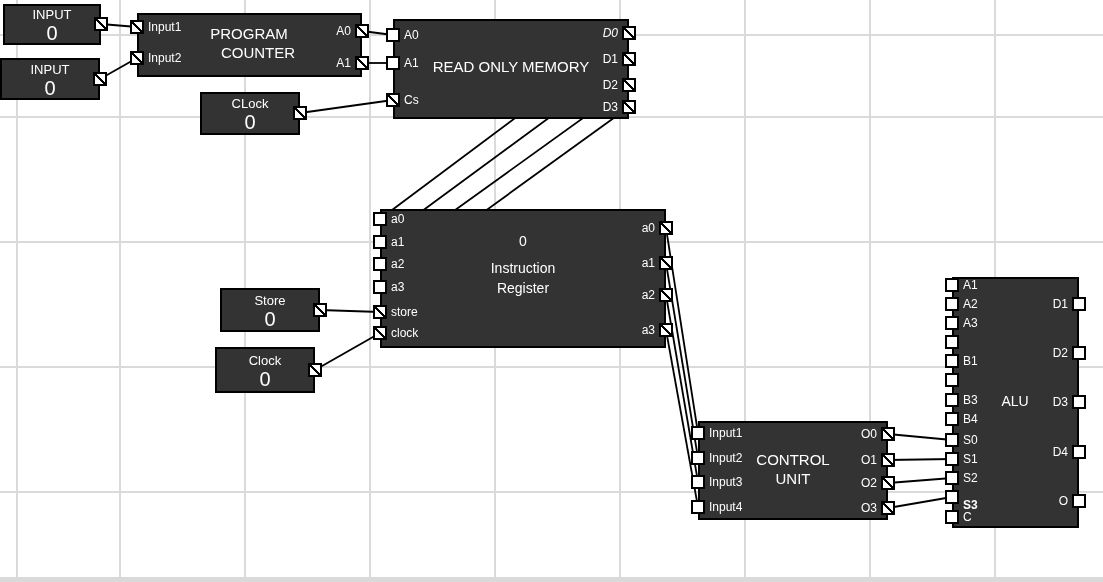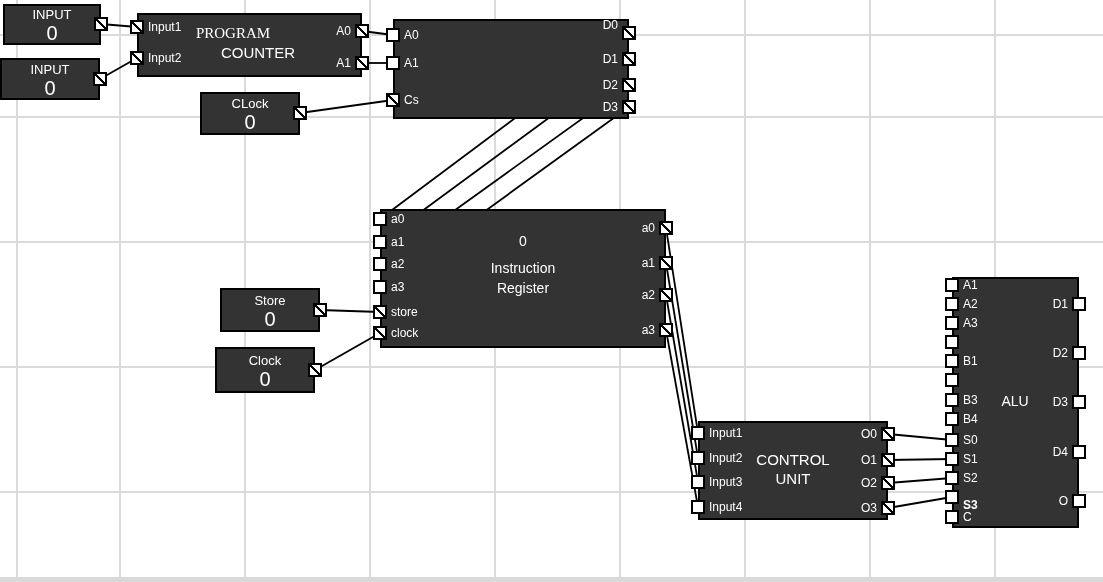--- a/index.html
+++ b/index.html
@@ -57,44 +57,45 @@
       <div class="vb-title">INPUT</div>
       <div class="vb-value">0</div>
     </div>
     <div class="port slash" style="left: 94px; top: 17px;"></div>
     <div class="block vblock" style="left: 0px; top: 58px; width: 100px; height: 42px;">
       <div class="vb-title">INPUT</div>
       <div class="vb-value">0</div>
     </div>
     <div class="port slash" style="left: 93px; top: 72px;"></div>
     <div class="block" style="left: 137px; top: 13px; width: 225px; height: 64px;"></div>
-    <div class="ttl" style="left: 233px; top: 33px; font-family: Liberation Serif, serif;">PROGRAM</div>
+    <div class="ttl" style="left: 249px; top: 33px;">PROGRAM</div>
     <div class="ttl" style="left: 258px; top: 52px;">COUNTER</div>
     <div class="port slash" style="left: 130px; top: 20px;"></div>
     <div class="plabel lft" style="left: 148px; top: 27px;">Input1</div>
     <div class="port slash" style="left: 130px; top: 51px;"></div>
     <div class="plabel lft" style="left: 148px; top: 58px;">Input2</div>
     <div class="port slash" style="left: 355px; top: 24px;"></div>
     <div class="plabel rgt" style="left: 351px; top: 31px;">A0</div>
     <div class="port slash" style="left: 355px; top: 56px;"></div>
     <div class="plabel rgt" style="left: 351px; top: 63px;">A1</div>
     <div class="block vblock" style="left: 200px; top: 92px; width: 100px; height: 43px;">
       <div class="vb-title">CLock</div>
       <div class="vb-value">0</div>
     </div>
     <div class="port slash" style="left: 293px; top: 106px;"></div>
     <div class="block" style="left: 393px; top: 19px; width: 236px; height: 100px;"></div>
+    <div class="ttl" style="left: 511px; top: 66px;">READ ONLY MEMORY</div>
     <div class="port" style="left: 386px; top: 28px;"></div>
     <div class="plabel lft" style="left: 404px; top: 35px;">A0</div>
     <div class="port" style="left: 386px; top: 56px;"></div>
     <div class="plabel lft" style="left: 404px; top: 63px;">A1</div>
     <div class="port slash" style="left: 386px; top: 93px;"></div>
     <div class="plabel lft" style="left: 404px; top: 100px;">Cs</div>
     <div class="port slash" style="left: 622px; top: 26px;"></div>
-    <div class="plabel rgt" style="left: 618px; top: 25px;">D0</div>
+    <div class="plabel rgt" style="left: 618px; top: 33px; font-style: italic;">D0</div>
     <div class="port slash" style="left: 622px; top: 52px;"></div>
     <div class="plabel rgt" style="left: 618px; top: 59px;">D1</div>
     <div class="port slash" style="left: 622px; top: 78px;"></div>
     <div class="plabel rgt" style="left: 618px; top: 85px;">D2</div>
     <div class="port slash" style="left: 622px; top: 100px;"></div>
     <div class="plabel rgt" style="left: 618px; top: 107px;">D3</div>
     <div class="block" style="left: 380px; top: 209px; width: 286px; height: 139px;"></div>
     <div class="ttl val" style="left: 523px; top: 241px;">0</div>
     <div class="ttl val" style="left: 523px; top: 268px;">Instruction</div>
     <div class="ttl val" style="left: 523px; top: 288px;">Register</div>

